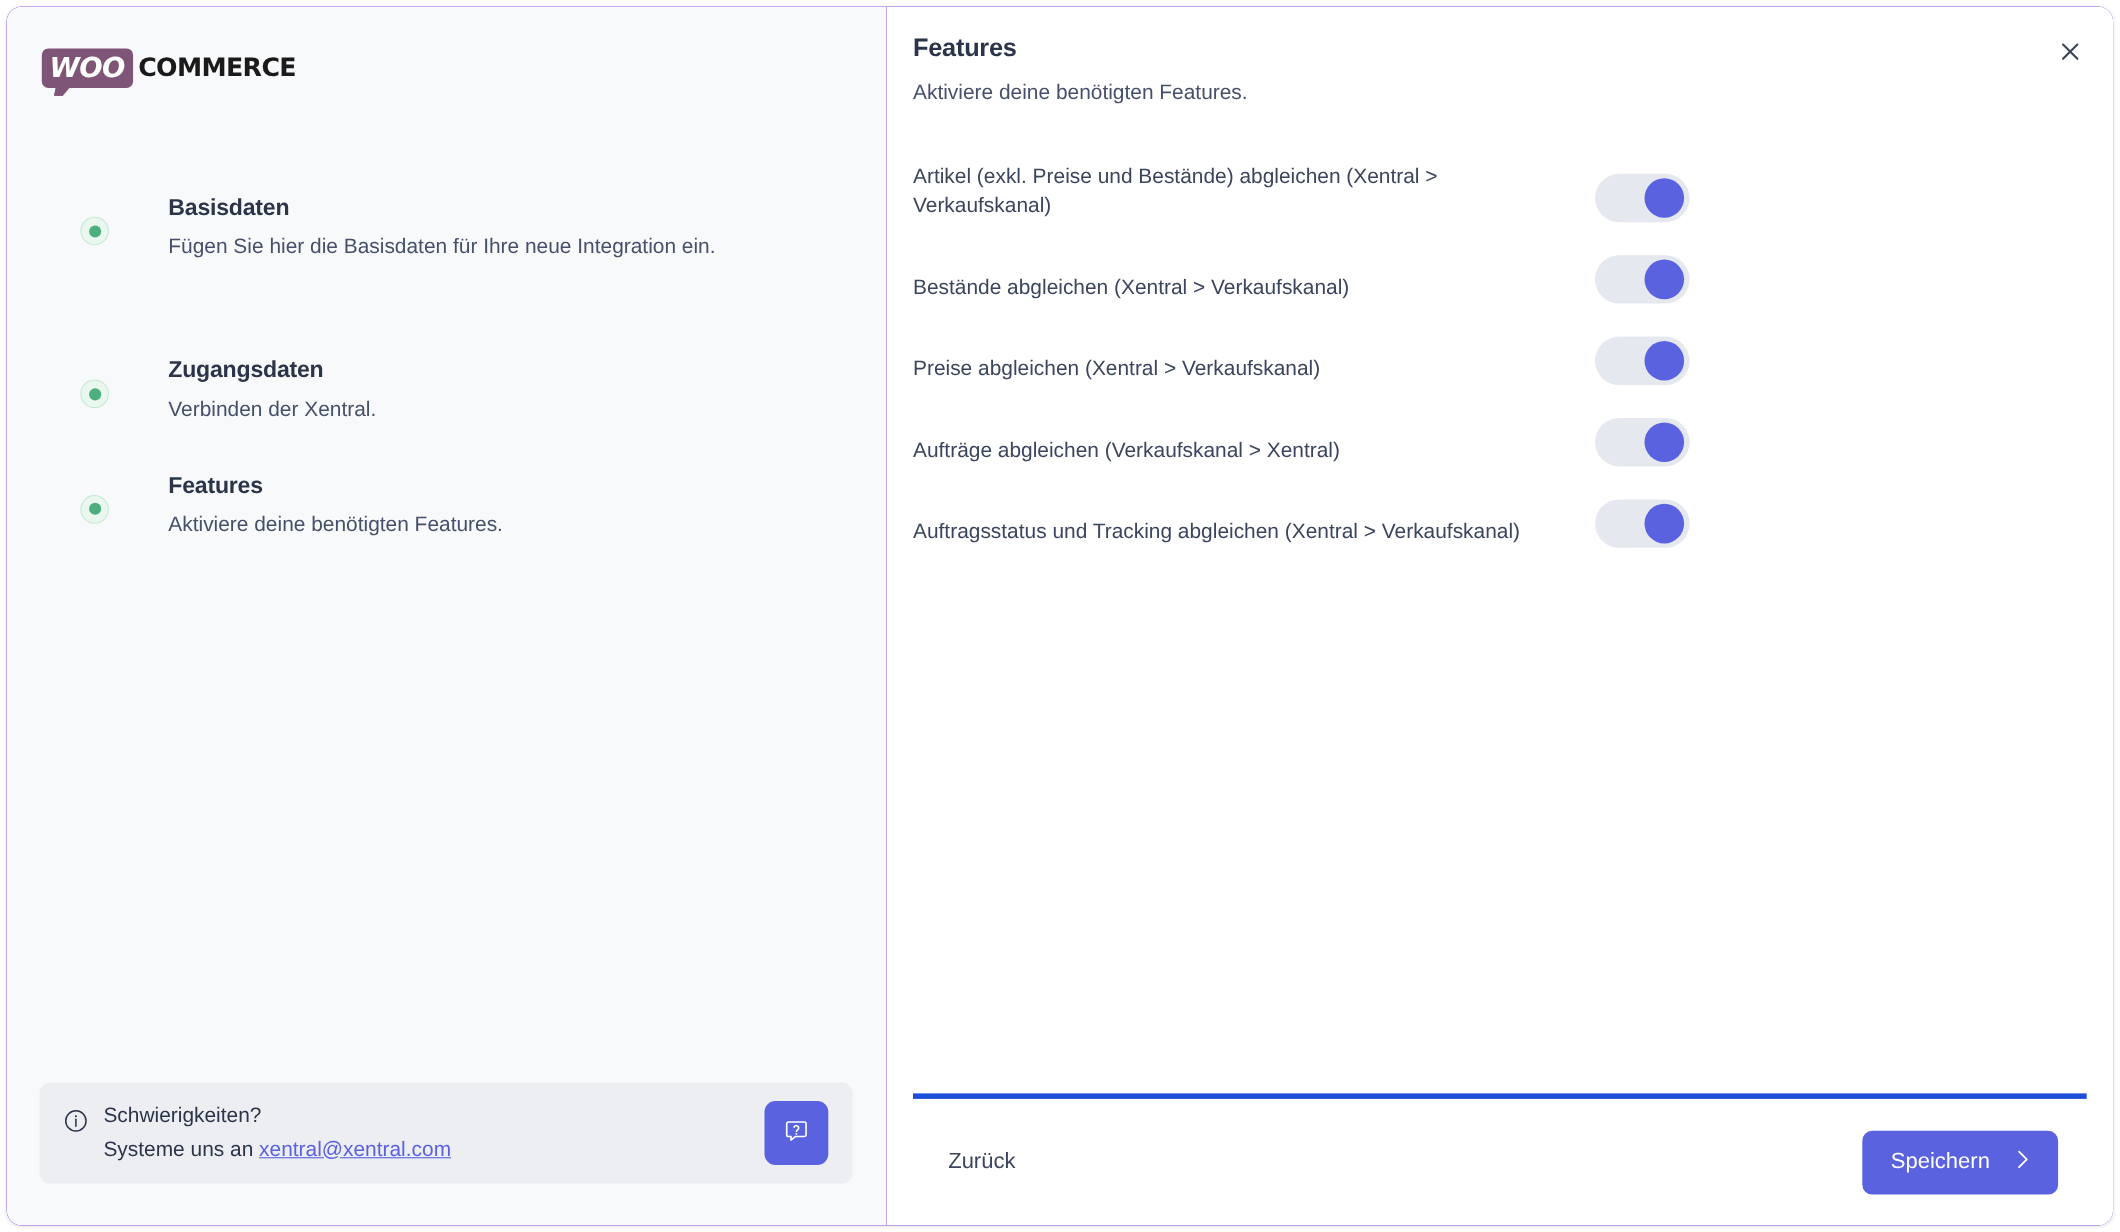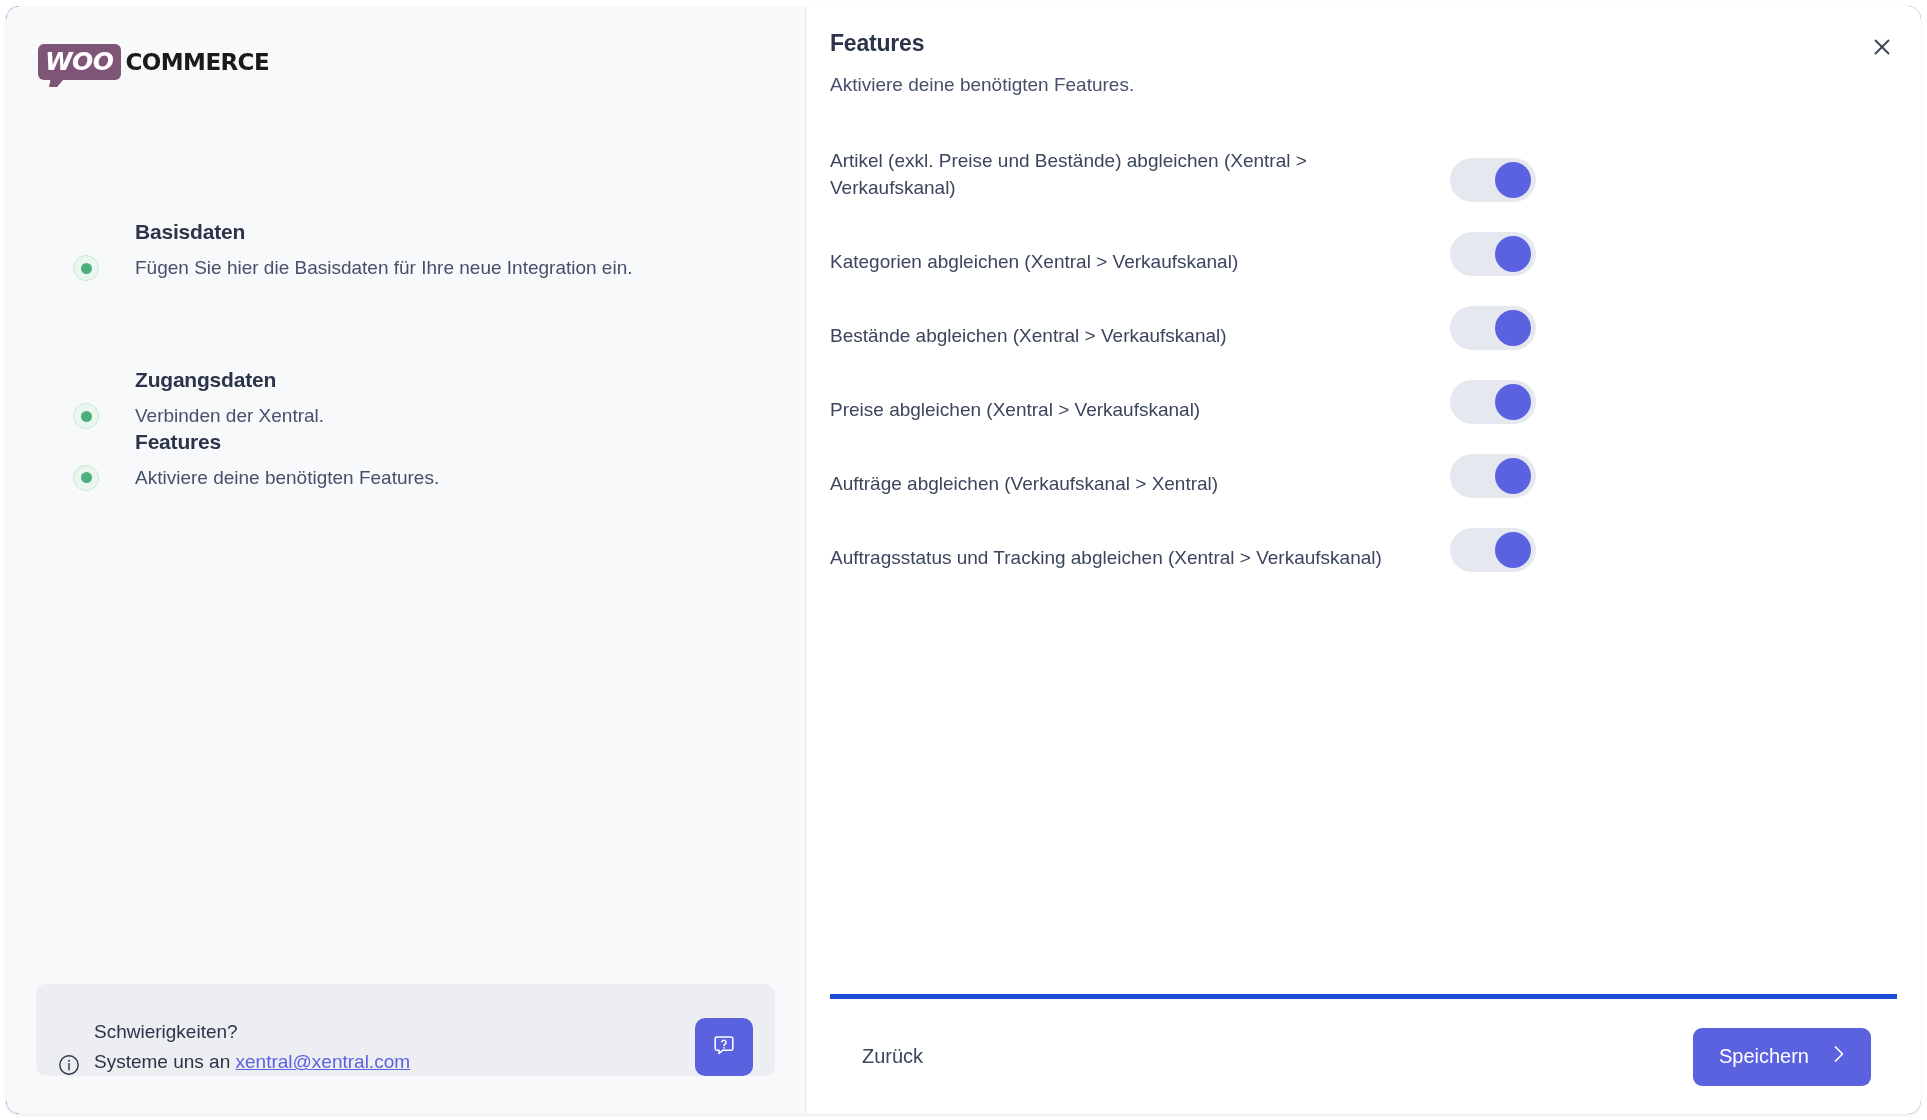--- a/index.html
+++ b/index.html
@@ -87,22 +87,23 @@
 
   
   .stepper {
     margin-top: 48px;
     margin-left: 29px;
     position: relative;
   }
   .step {
     position: relative;
     display: flex;
-    align-items: flex-end;
+    align-items: center;
     min-height: 148px;
+    gap: 18px;
   }
   .step:last-child { min-height: auto; }
 
   .step-marker {
     position: relative;
     width: 42px;
     min-width: 42px;
     display: flex;
     justify-content: center;
     padding-top: 6px;
@@ -152,21 +153,21 @@
   
   .help-box {
     position: absolute;
     left: 30px;
     right: 30px;
     bottom: 38px;
     background: #eceef2;
     border-radius: 10px;
     height: 92px;
     display: flex;
-    align-items: flex-end;
+    align-items: center;
     padding: 0 22px 0 22px;
   }
   .help-info-icon {
     width: 22px; height: 22px;
     min-width: 22px;
     margin-right: 14px;
     margin-top: -22px;
   }
   .help-text { flex: 1; }
   .help-line1 {
@@ -404,26 +405,20 @@
 
     <div class="feature-list">
 
       <div class="feature-row">
         <span class="feature-label">Artikel (exkl. Preise und Bestände) abgleichen (Xentral &gt; Verkaufskanal)</span>
         <button class="toggle" role="switch" aria-checked="true">
             <span class="knob"></span>
           </button>
       </div>
 
-      <div class="feature-row">
-        <span class="feature-label">Kategorien abgleichen (Xentral &gt; Verkaufskanal)</span>
-        <button class="toggle" role="switch" aria-checked="true">
-            <span class="knob"></span>
-          </button>
-      </div>
 
       <div class="feature-row">
         <span class="feature-label">Bestände abgleichen (Xentral &gt; Verkaufskanal)</span>
         <button class="toggle" role="switch" aria-checked="true">
             <span class="knob"></span>
           </button>
       </div>
 
       <div class="feature-row">
         <span class="feature-label">Preise abgleichen (Xentral &gt; Verkaufskanal)</span>

